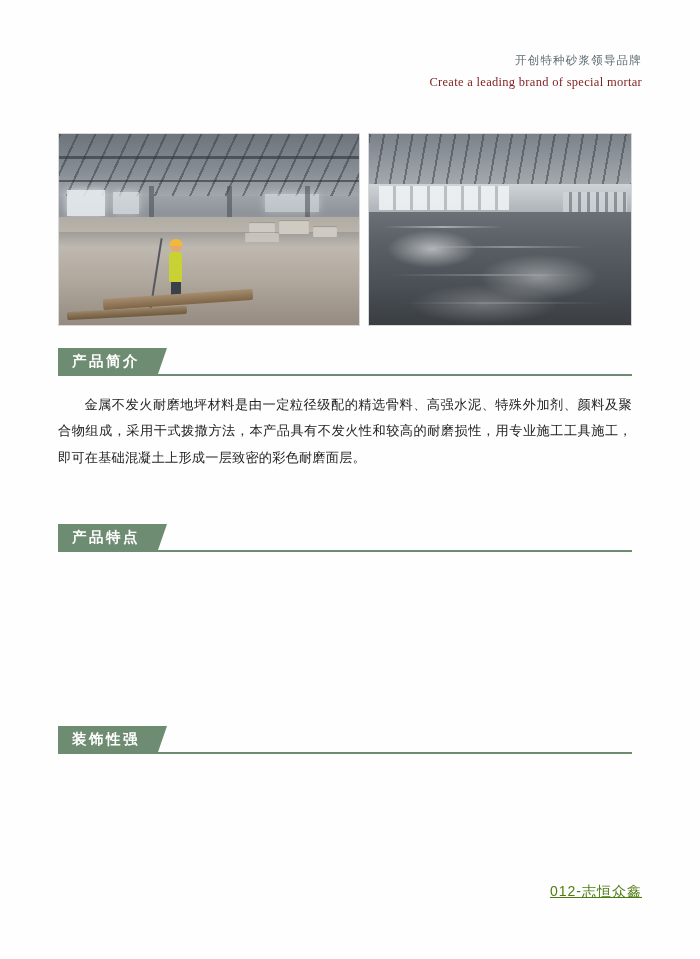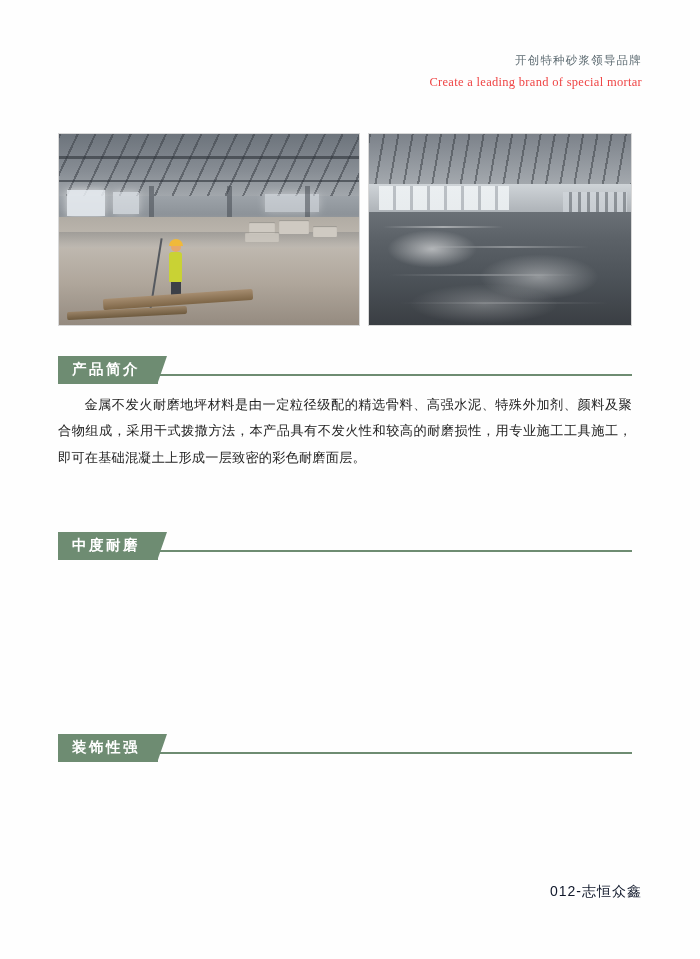--- a/index.html
+++ b/index.html
@@ -32,21 +32,21 @@
   }
   .header .cn {
     font-size: 11.5px;
     letter-spacing: 1.2px;
     color: #5d6b72;
   }
   .header .en {
     font-size: 12.5px;
     font-family: "Liberation Serif", serif;
     letter-spacing: 0.3px;
-    color: #ef4444;
+    color: #7f1d1d;
     margin-top: 4px;
   }
 
   
   .photos {
     position: absolute;
     top: 133px;
     left: 58px;
     width: 574px;
     height: 193px;
@@ -175,21 +175,20 @@
   .sec-tab {
     display: inline-block;
     background: #6e8c72;
     color: #ffffff;
     font-size: 14.5px;
     letter-spacing: 2.5px;
     font-weight: bold;
     padding: 4px 18px 5px 14px;
     position: relative;
     z-index: 2;
-    margin-top: 8px;
   }
   .sec-tab:after {
     content: "";
     position: absolute;
     right: -9px;
     top: 0;
     width: 0; height: 0;
     border-top: 26px solid #6e8c72;
     border-right: 9px solid transparent;
   }
@@ -211,22 +210,23 @@
     letter-spacing: 0.2px;
   }
 
   
   .footer {
     position: absolute;
     right: 58px;
     bottom: 58px;
     font-size: 14px;
     letter-spacing: 1px;
-    color: #0f172a;
+    color: #4d7c0f;
     font-family: "Liberation Sans", sans-serif;
+    text-decoration: underline;
   }
 </style>
 </head>
 <body>
 
 <div class="page">
 
   <div class="header">
     <div class="cn">开创特种砂浆领导品牌</div>
     <div class="en">Create a leading brand of special mortar</div>
@@ -281,21 +281,21 @@
   <div class="section" style="top:348px;">
     <div class="sec-head">
       <span class="sec-tab">产品简介</span>
       <span class="sec-rule"></span>
     </div>
     <div class="sec-body">金属不发火耐磨地坪材料是由一定粒径级配的精选骨料、高强水泥、特殊外加剂、颜料及聚合物组成，采用干式拨撒方法，本产品具有不发火性和较高的耐磨损性，用专业施工工具施工，即可在基础混凝土上形成一层致密的彩色耐磨面层。</div>
   </div>
 
   <div class="section" style="top:524px;">
     <div class="sec-head">
-      <span class="sec-tab">中度耐磨</span>
+      <span class="sec-tab">产品特点</span>
       <span class="sec-rule"></span>
     </div>
   </div>
 
   <div class="section" style="top:726px;">
     <div class="sec-head">
       <span class="sec-tab">装饰性强</span>
       <span class="sec-rule"></span>
     </div>
   </div>

